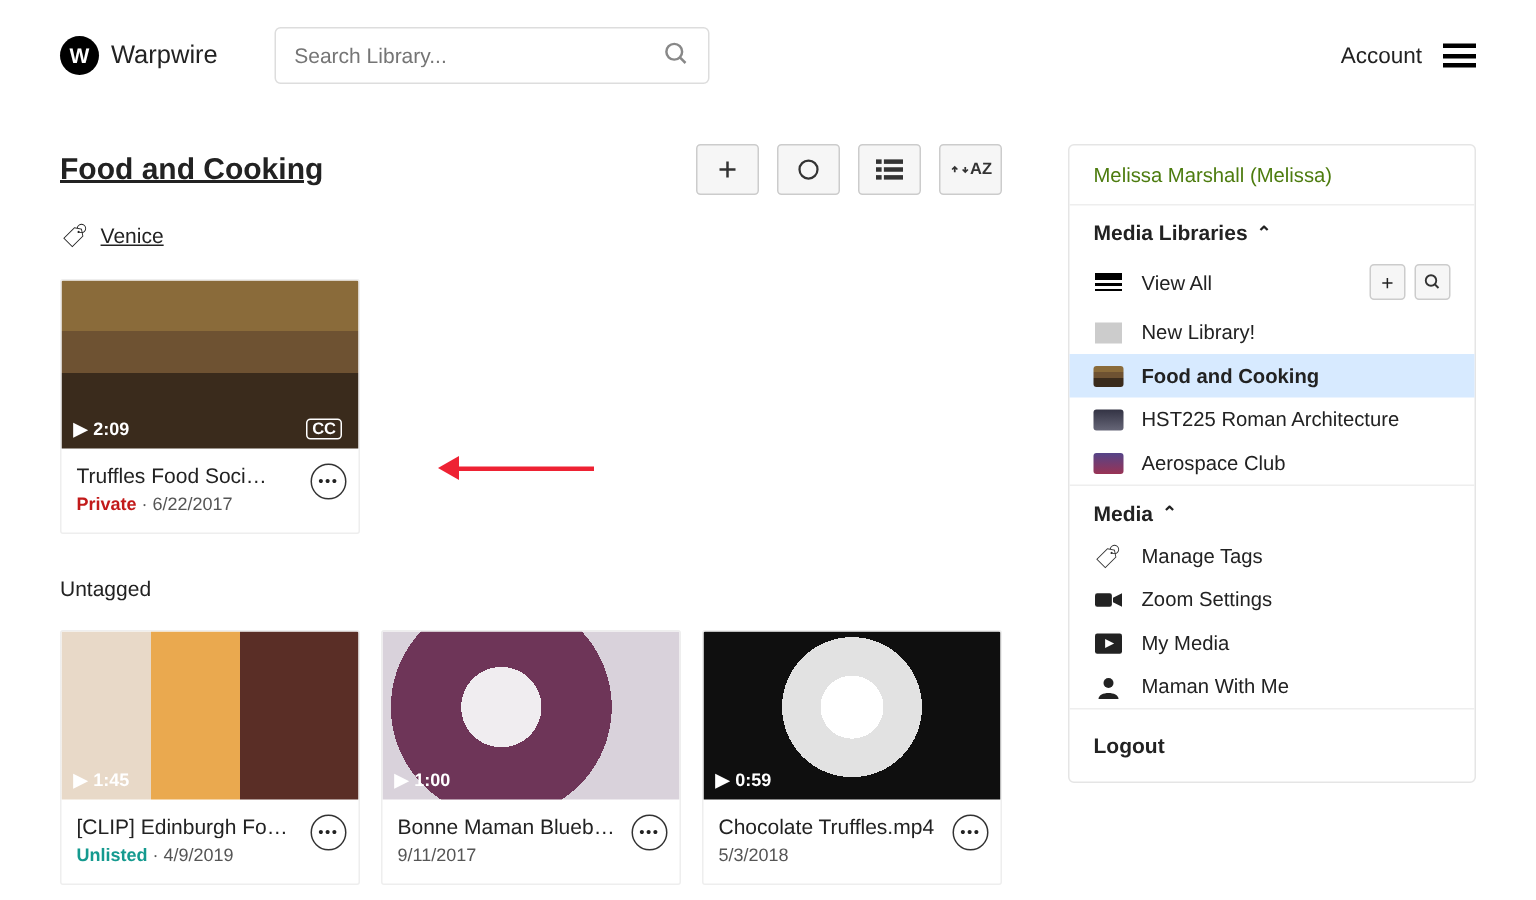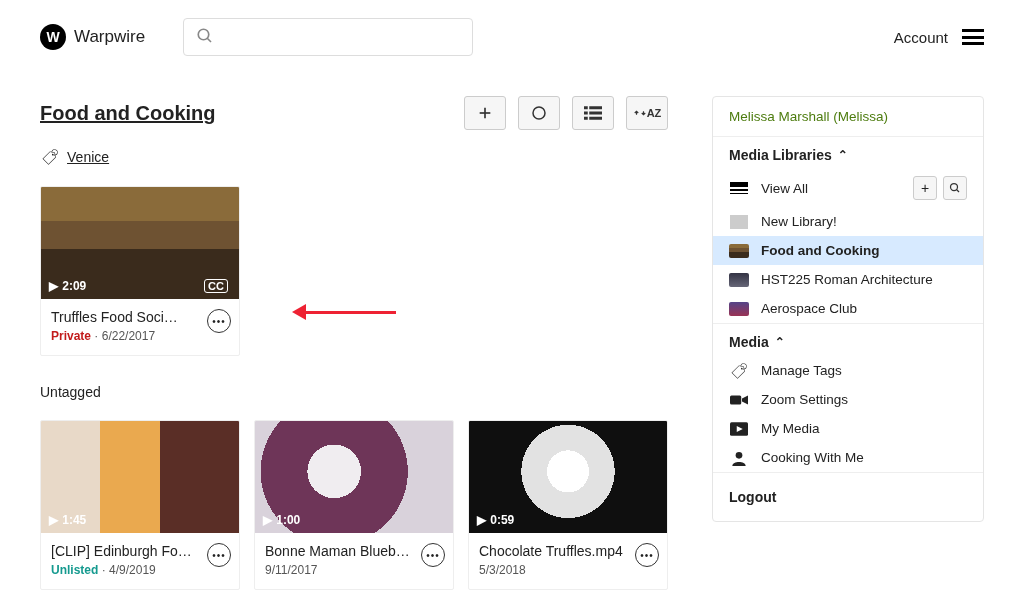--- a/index.html
+++ b/index.html
@@ -70,20 +70,21 @@
 </style>
 </head>
 <body>
 
 <div class="topbar">
   <div class="logo-wrap">
     <div class="logo-badge">W</div>
     <div class="logo-text">Warpwire</div>
   </div>
   <div class="search-box">
+    <input placeholder="Search Library..." style="">
     <span class="search-icon">
       <svg width="18" height="18" viewBox="0 0 24 24" fill="none" stroke="#888" stroke-width="2.2">
           <circle cx="10" cy="10" r="7"></circle>
           <line x1="20" y1="20" x2="15" y2="15"></line>
         </svg>
     </span>
   </div>
   <div class="spacer"></div>
   <div class="account-link">Account</div>
   <div class="menu-lines">
@@ -280,18 +281,18 @@
       </div>
       <span>My Media</span>
     </div>
     <div class="sb-item">
       <div class="sb-icon">
         <svg width="16" height="16" viewBox="0 0 24 24" fill="#222">
             <circle cx="12" cy="8" r="5"></circle>
             <path d="M2 24 C2 16 22 16 22 24 Z"></path>
           </svg>
       </div>
-      <span>Cooking With Me</span>
+      <span>Maman With Me</span>
     </div>
 
     <div class="sb-logout">Logout</div>
   </div>
 </div>
 
 </body></html>

